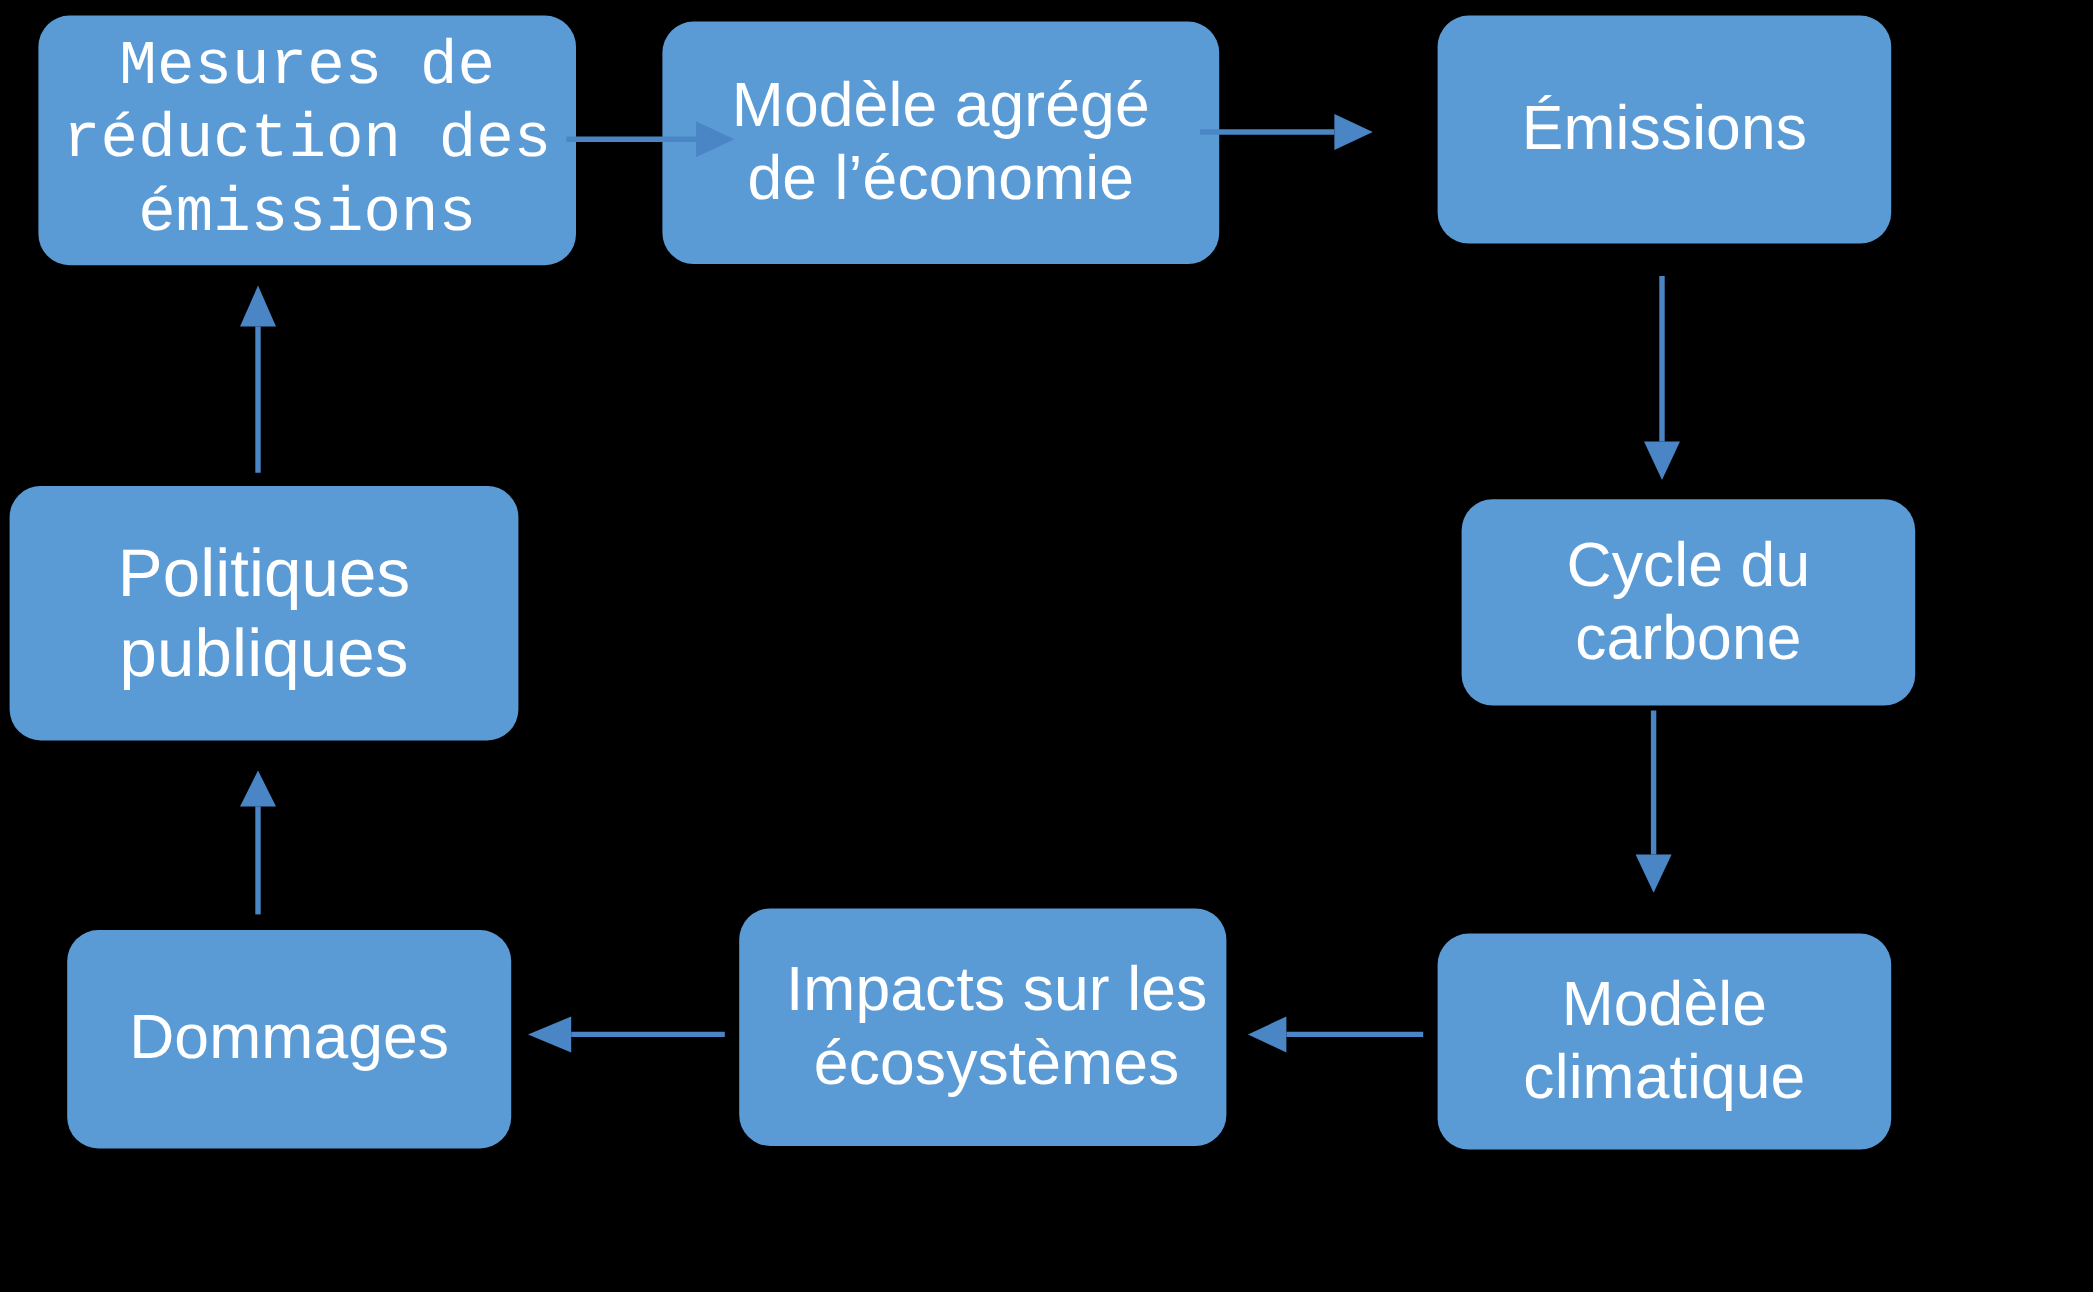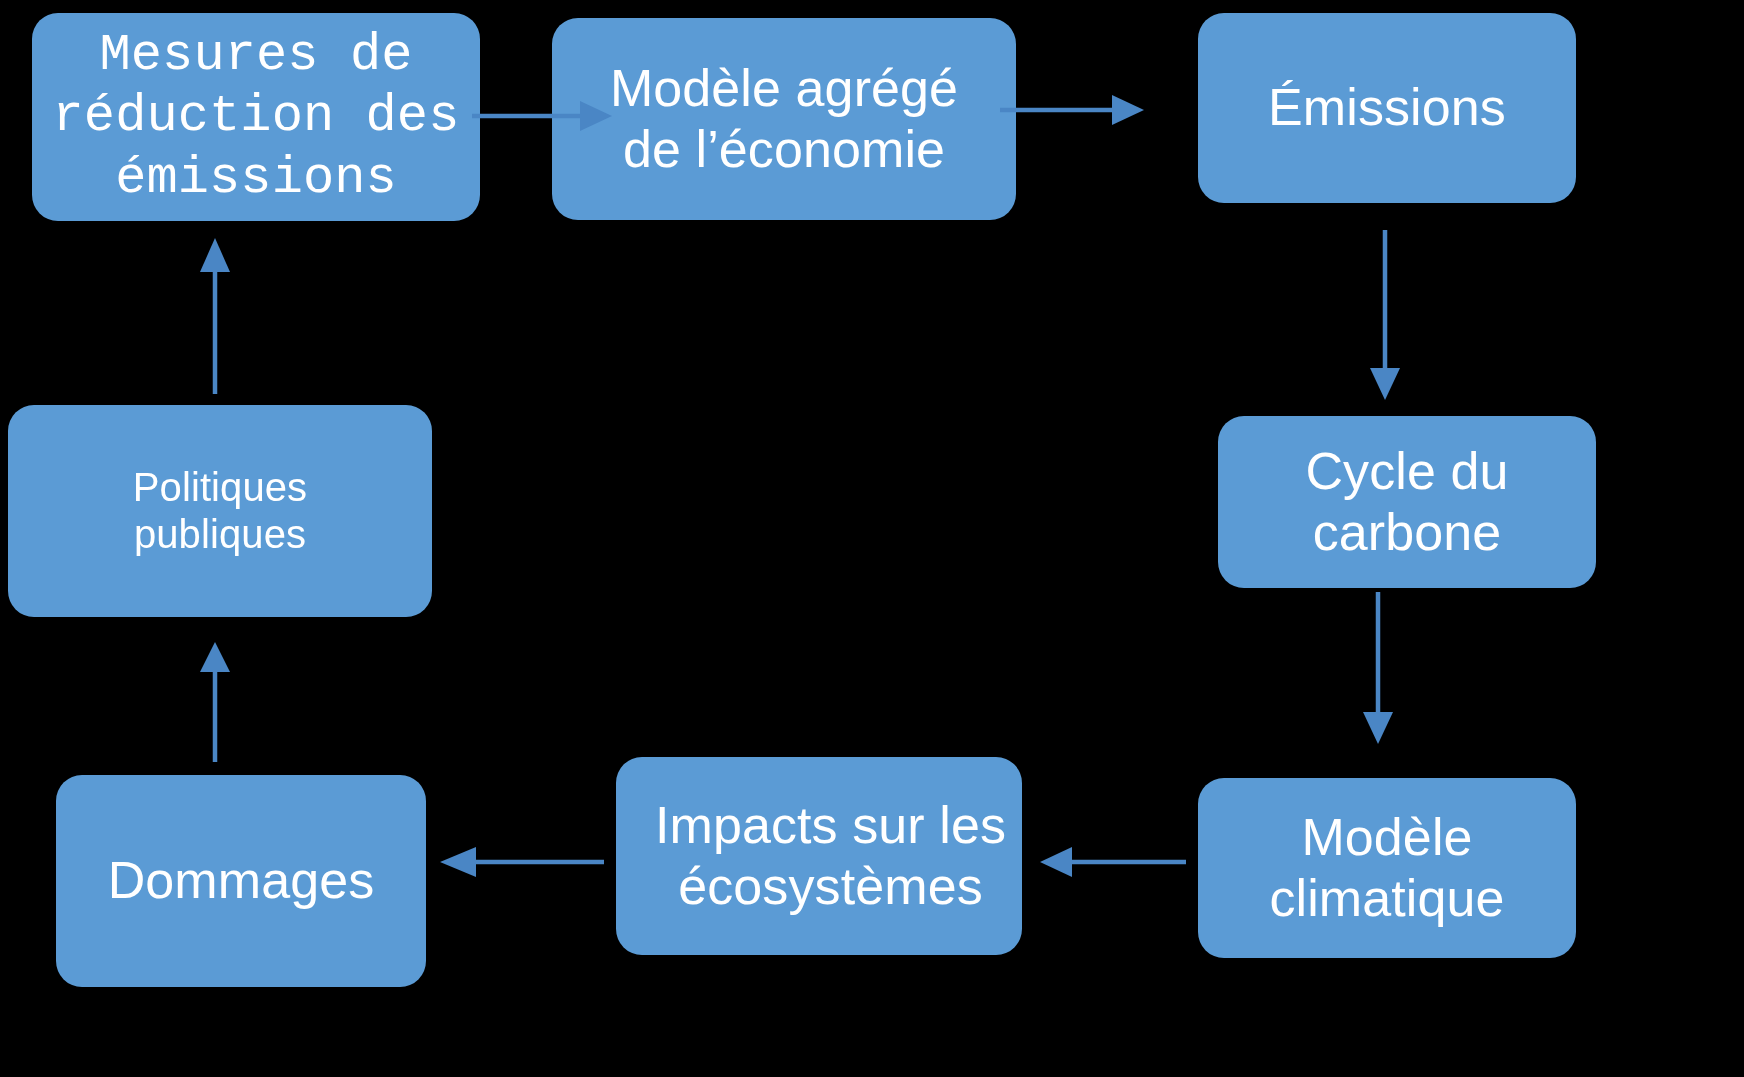--- a/index.html
+++ b/index.html
@@ -32,22 +32,22 @@
     padding: 4px 10px;
     white-space: pre-line;
   }
   
   #node-mesures      { left: 32px;   top: 13px;  width: 448px; height: 208px; font-size: 52px; font-family: Liberation Mono, monospace; }
   #node-modele-eco   { left: 552px;  top: 18px;  width: 464px; height: 202px; font-size: 52px; }
   #node-emissions    { left: 1198px; top: 13px;  width: 378px; height: 190px; font-size: 52px; }
   #node-cycle        { left: 1198px; top: 416px; width: 378px; height: 172px; font-size: 52px; margin-left: 20px; }
   #node-climat       { left: 1198px; top: 778px; width: 378px; height: 180px; font-size: 52px; text-align: center; }
   #node-impacts      { left: 616px;  top: 757px; width: 406px; height: 198px; font-size: 52px; padding-left: 33px; }
-  #node-dommages     { left: 56px;   top: 775px; width: 370px; height: 212px; font-size: 52px; }
-  #node-politiques   { left: 8px;    top: 405px; width: 424px; height: 212px; font-size: 40px; }
+  #node-dommages     { left: 56px;   top: 775px; width: 370px; height: 182px; font-size: 52px; }
+  #node-politiques   { left: 8px;    top: 405px; width: 424px; height: 212px; font-size: 56px; }
 
   .edge {
     position: absolute;
     pointer-events: none;
   }
   .edge svg { display: block; overflow: visible; }
 </style>
 </head>
 <body>
 

